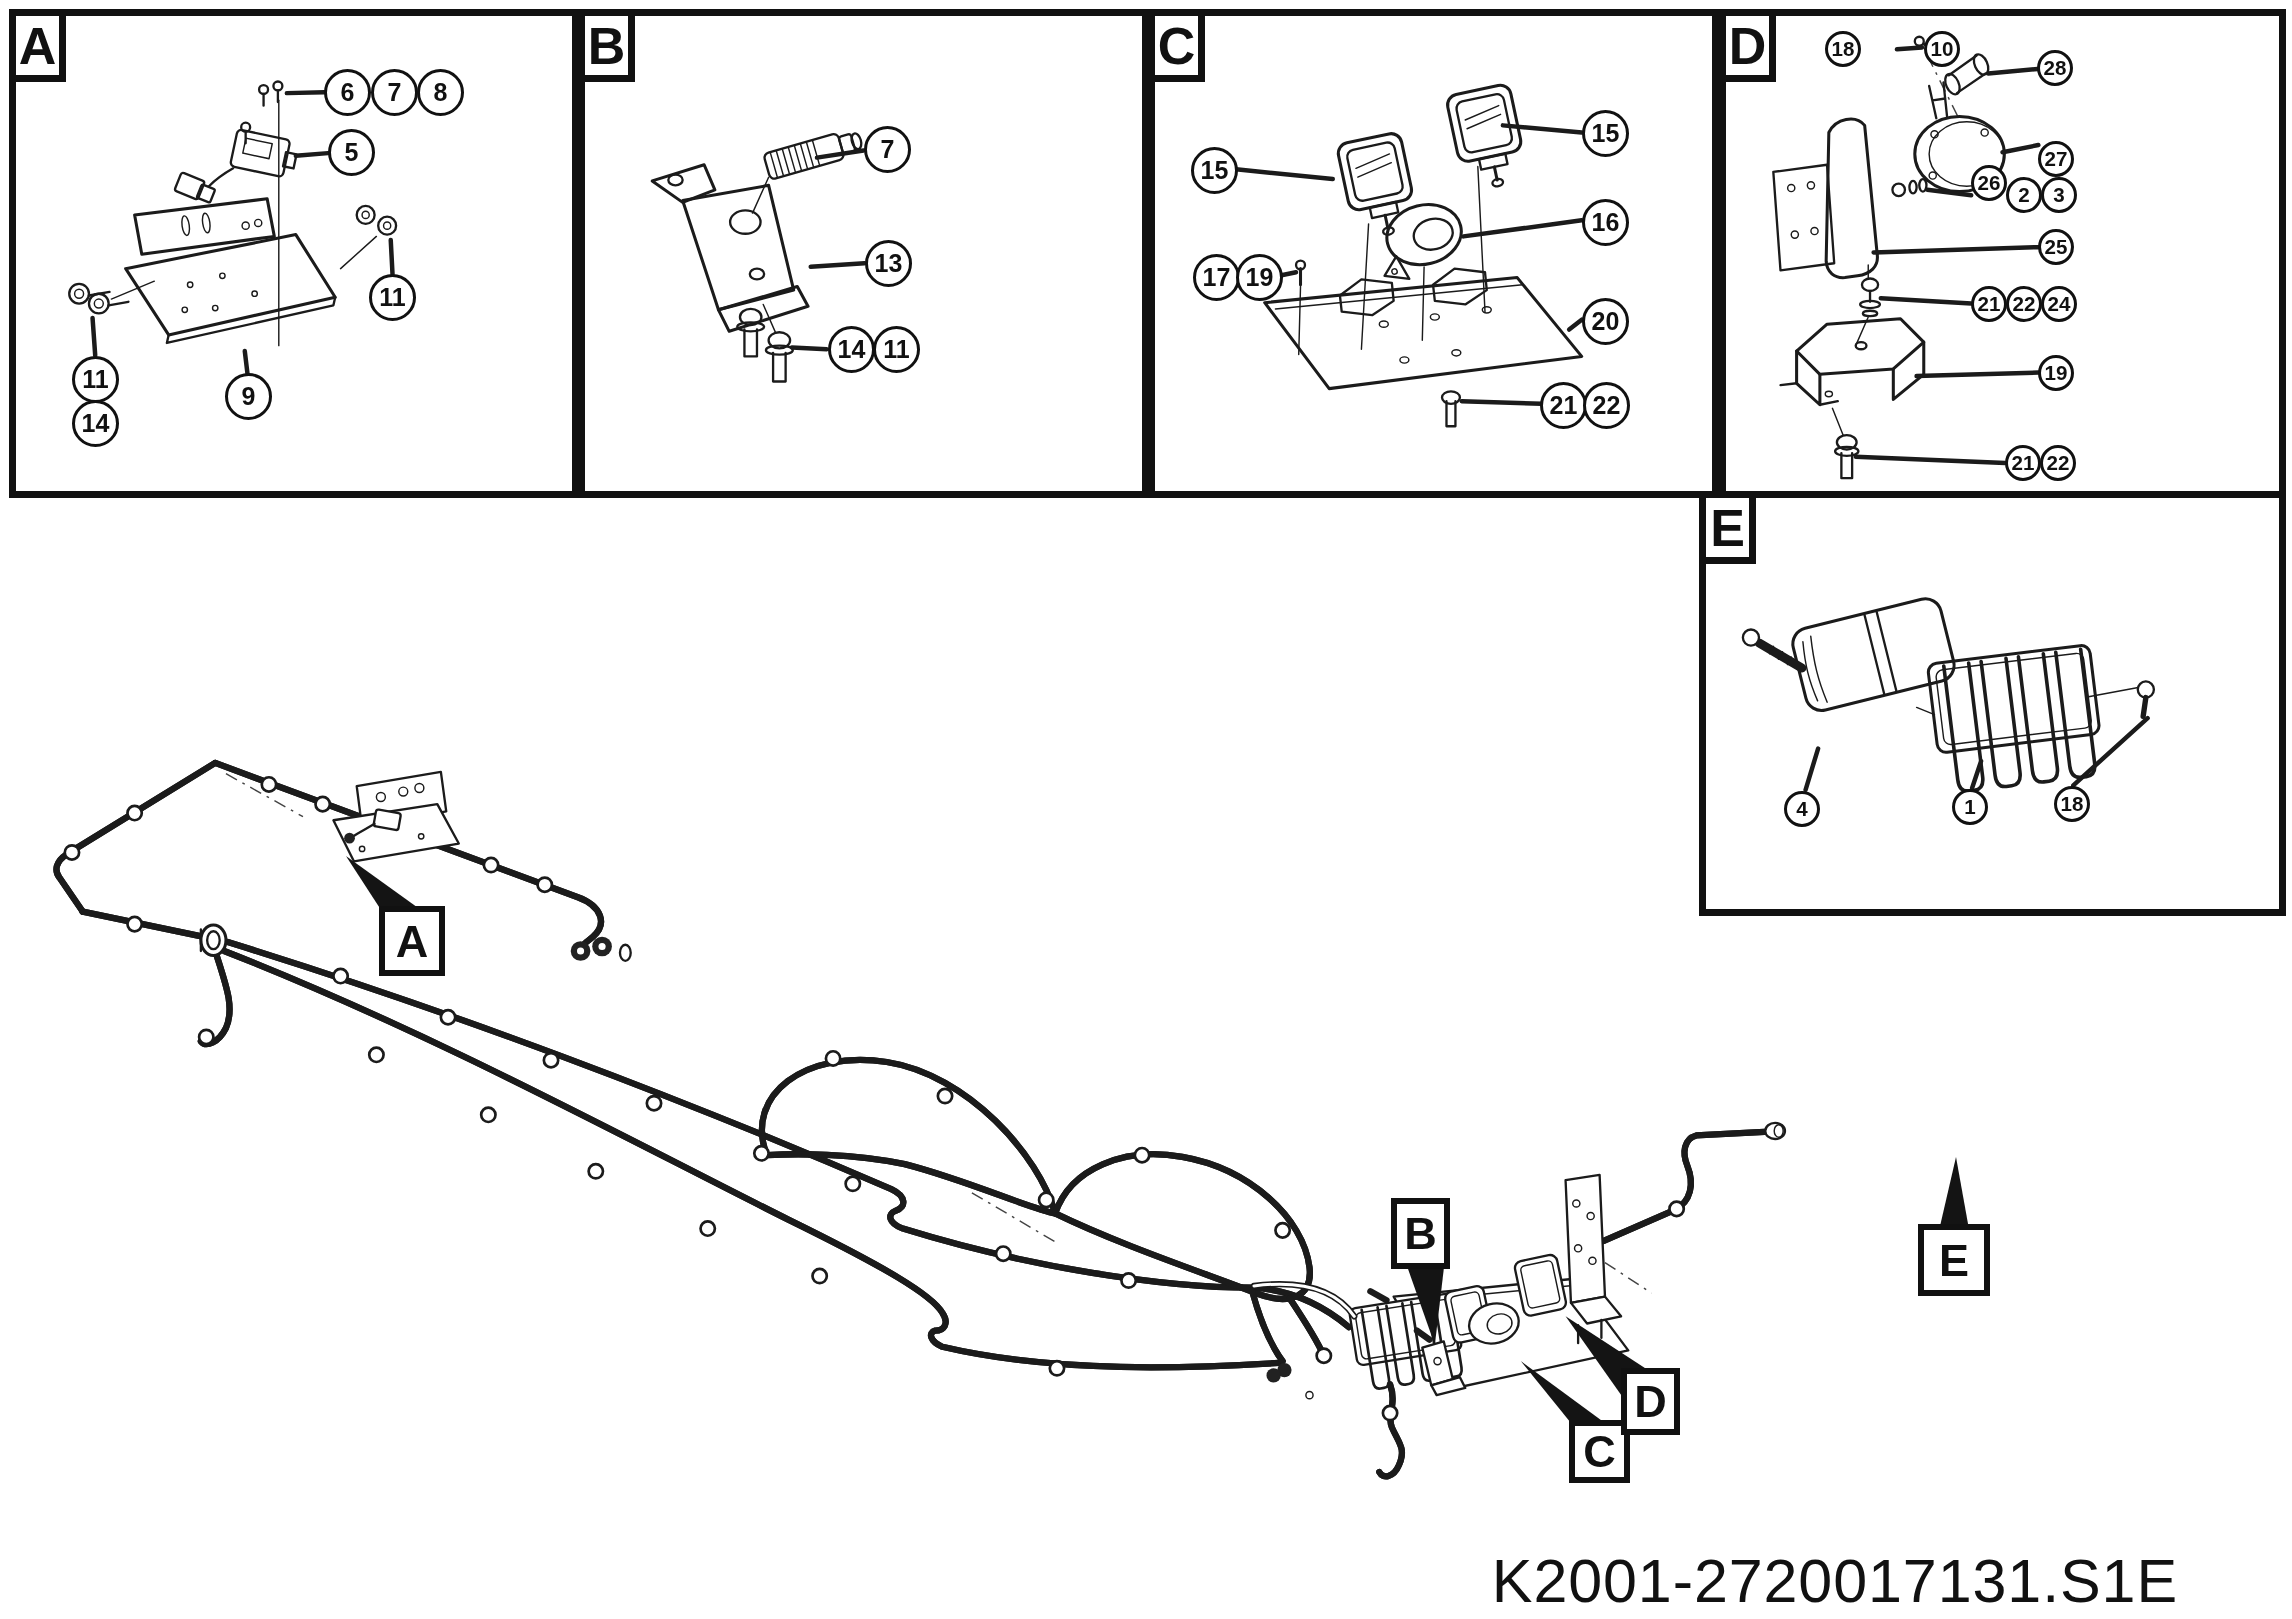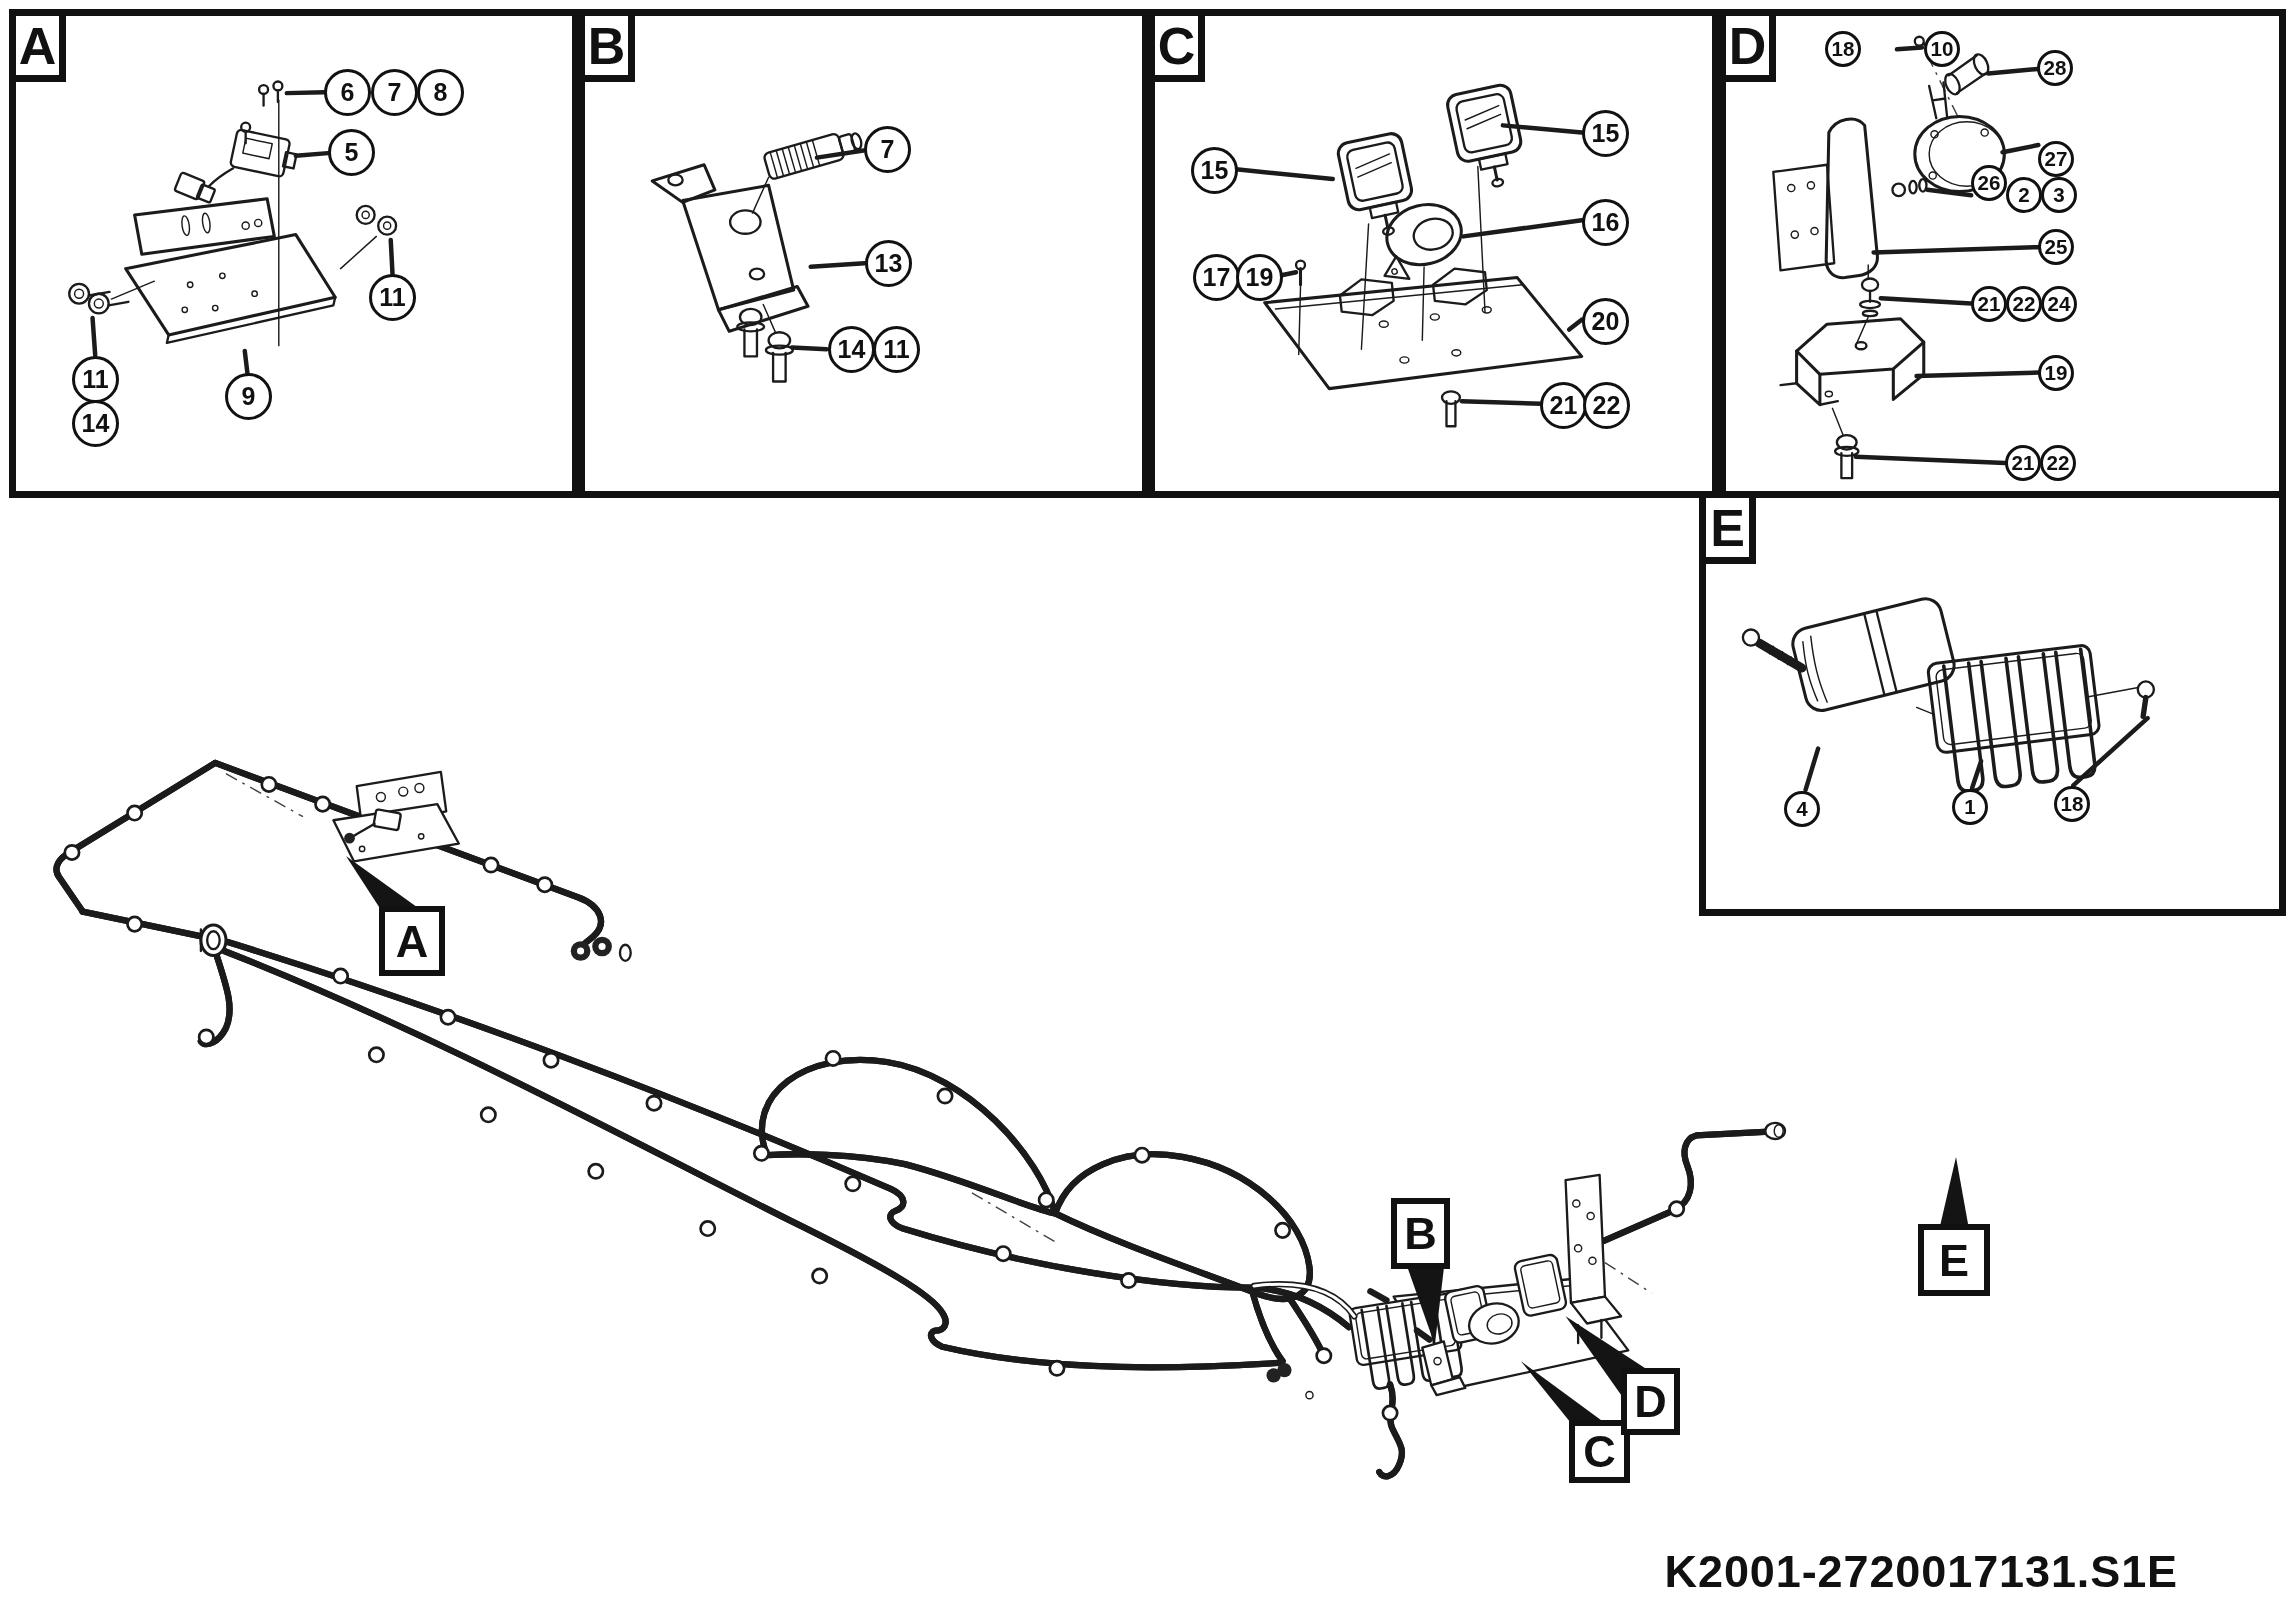--- a/index.html
+++ b/index.html
@@ -24,21 +24,21 @@
        font-weight:bold;font-size:45px;line-height:1;}
   .co{position:absolute;width:47px;height:47px;border:3.6px solid #111;border-radius:50%;
       background:#fff;box-sizing:border-box;display:flex;align-items:center;justify-content:center;
       font-weight:bold;font-size:25px;line-height:1;}
   .co.s{width:36px;height:36px;font-size:20.6px;border-width:3.6px;}
   .wm-outline{position:absolute;left:1093px;top:828px;transform:translate(-50%,-50%);
       font-weight:bold;font-size:77px;letter-spacing:1.8px;color:#fff;
       -webkit-text-stroke:3.1px #1b1b1b;white-space:nowrap;}
   .wm-blue{position:absolute;left:1094px;top:807px;transform:translate(-50%,-50%);
       font-size:42px;font-weight:400;color:#2d7dc1;white-space:nowrap;letter-spacing:0.9px;}
-  .doccode{position:absolute;right:115px;top:1546px;font-weight:bold;font-size:45px;
+  .doccode{position:absolute;right:115px;top:1546px;font-weight:normal;font-size:61px;
       letter-spacing:0.9px;white-space:nowrap;}
 </style>
 </head>
 <body>
 
 <div class="stage">
 
 <svg width="2293" height="1619" viewBox="0 0 2560 1808">
 
   <g>

